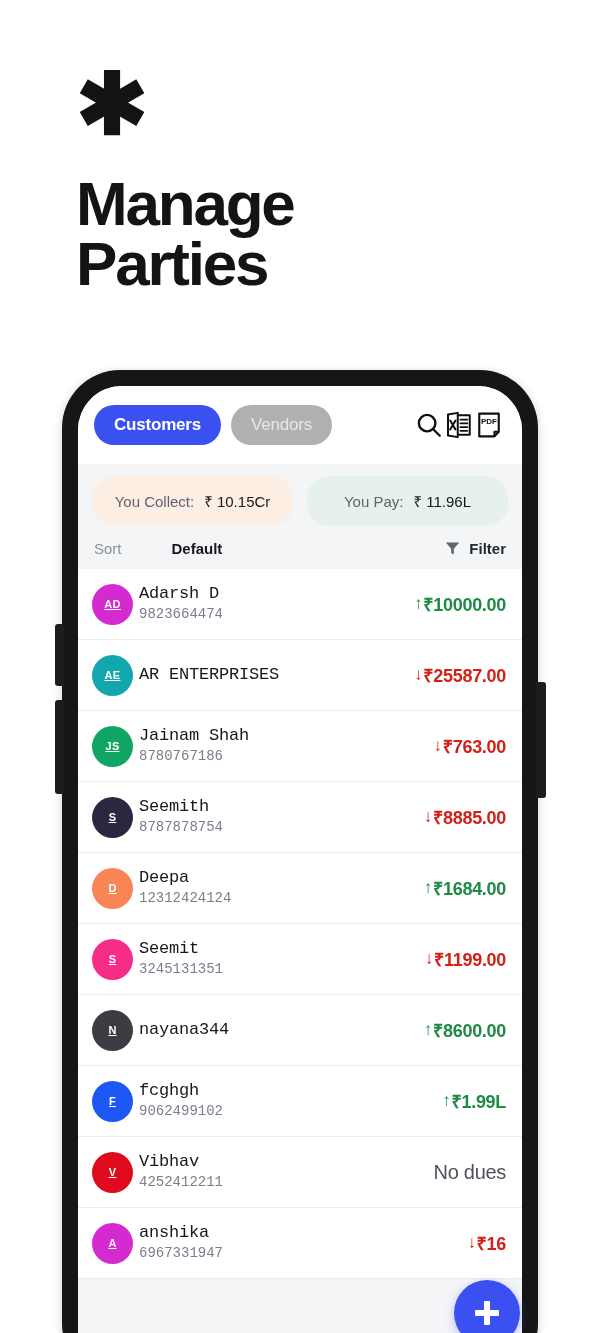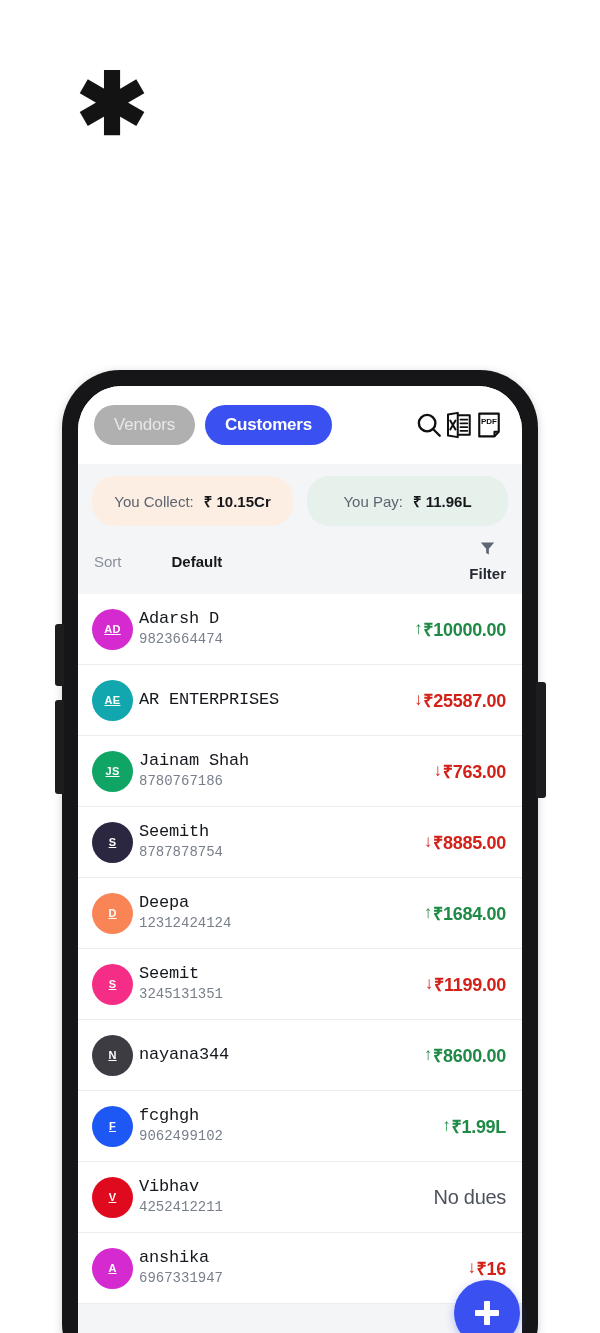--- a/index.html
+++ b/index.html
@@ -54,30 +54,30 @@
 
   
   .summary { display:flex; gap:14px; padding:12px 14px 6px 14px; background:#f4f5f7; }
   .sumcard {
     flex:1; height:50px; border-radius:22px; display:flex; align-items:center;
     justify-content:center; gap:10px; font-size:15px;text-align:center;
   }
   .sum-collect { background:#fdeee4; }
   .sum-pay     { background:#e7f1ec; }
   .sum-label { color:#5d6470; }
-  .sum-value { color:#16181c; font-weight:700; }
+  .sum-value { color:#16181c; font-weight:400; }
 
   
   .sortbar {
     display:flex; align-items:center; padding:8px 16px 12px 16px;
     background:#f4f5f7; font-size:15px;gap:32px;
   }
   .sort-label   { color:#8a909b; margin-right:18px; }
   .sort-value   { color:#16181c; font-weight:700; }
-  .filter-wrap  { margin-left:auto; display:flex; align-items:center; gap:8px;flex-direction:column; }
+  .filter-wrap  { margin-left:auto; display:flex; align-items:center; gap:8px; }
   .filter-label { color:#242932; font-weight:700; }
 
   
   .list { background:#f4f5f7; }
   .row {
     background:#fff; height:71px; display:flex; align-items:center;
     padding:0 16px 0 14px; border-bottom:1px solid #ececef;
   }
   .avatar {
     width:41px; height:41px; border-radius:50%; flex:none;
@@ -110,35 +110,39 @@
   .fab-plus:before { left:10px; top:1px; width:6px; height:24px; }
   .fab-plus:after  { top:10px; left:1px; height:6px; width:24px; }
 </style>
 </head>
 <body>
 
 <div id="stage">
 
   <div class="promo">
     <span class="asterisk">✱</span>
+    <div class="promo-title">
+      <span class="l1">Manage</span>
+      <span class="l2">Parties</span>
+    </div>
   </div>
 
   <div class="phone">
     <div class="btn-vol-up"></div>
     <div class="btn-vol-dn"></div>
     <div class="btn-power"></div>
 
     <div class="phone-screen">
 
       <div class="topbar">
+        <div class="pill pill-active">
+          <span>Customers</span>
+        </div>
         <div class="pill pill-inactive">
           <span>Vendors</span>
-        </div>
-        <div class="pill pill-active">
-          <span>Customers</span>
         </div>
 
         <div class="topbar-icons">
           <span>
             <svg class="ticon" viewBox="0 0 24 24" fill="none" stroke="#0f0f10" stroke-width="1.9">
               <circle cx="10.5" cy="10.5" r="6.6"></circle>
                 <line x1="15.4" y1="15.4" x2="20.6" y2="20.6" stroke-linecap="round"></line>
             </svg>
           </span>
           <span>

